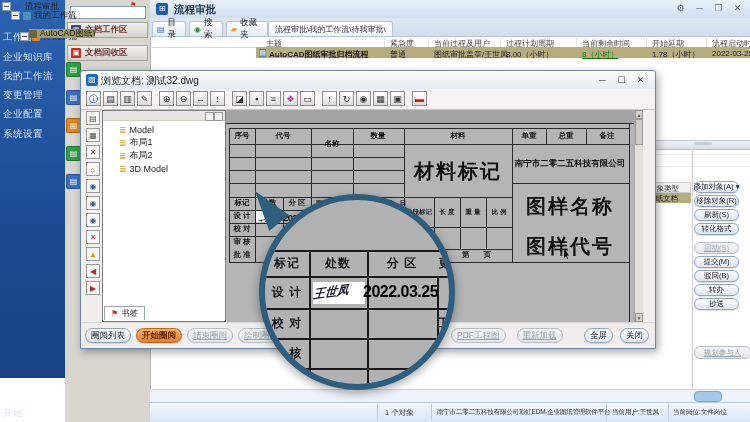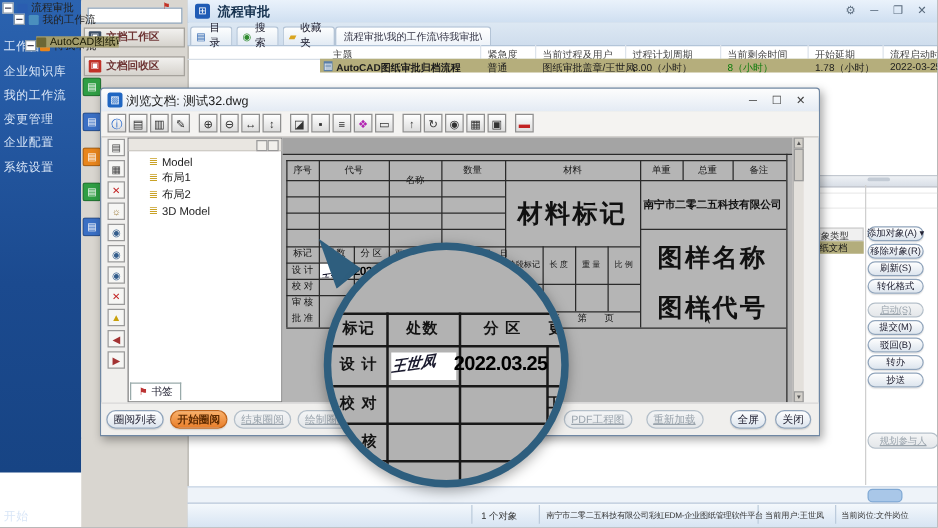--- a/index.html
+++ b/index.html
@@ -33,21 +33,21 @@
   #treepanel{left:152px;top:37px;width:97px;height:351px;background:#fff;border:1px solid #b0c0d0;box-sizing:border-box;overflow:hidden;}
   .trow{position:absolute;display:flex;align-items:center;gap:3px;font-size:8.5px;color:#222;height:9px;white-space:nowrap;}
   .expander{position:relative;width:7px;height:7px;border:1px solid #8899aa;background:#fff;flex:0 0 auto;}
   .expander i{position:absolute;left:1px;right:1px;top:3px;height:1px;background:#445;}
   .nico{width:8px;height:8px;border-radius:1px;flex:0 0 auto;}
   .trow.sel{background:#a29c6c;color:#151500;}
   
   .th{position:absolute;top:38px;font-size:8px;color:#444;white-space:nowrap;}
   #selrow{left:256px;top:47px;width:494px;height:11px;background:#b5ae7c;}
   .td{position:absolute;top:49px;font-size:8px;color:#1c1c1c;white-space:nowrap;}
-  .td.green{color:#0a7a0a;}
+  .td.green{color:#0a7a0a;text-decoration:underline;}
   .hsep{position:absolute;top:36px;height:11px;width:1px;background:#dde4ec;}
   
   .rp-bar{left:654px;top:140px;width:96px;height:8px;background:linear-gradient(#eef1f5,#d9dfe7);border-top:1px solid #c2c8d0;border-bottom:1px solid #b6bcc5;}
   .rp-grip{left:694px;top:142px;width:18px;height:3px;background:#c3cbd5;border-radius:2px;}
   .faint{background:#ebebeb;height:1px;}
   .objhdr{left:646px;top:182px;width:45px;height:11px;background:#f0f0f0;border:1px solid #ccc;box-sizing:border-box;font-size:7.5px;color:#333;padding:1px 0 0 2px;}
   .objrow{left:646px;top:193px;width:45px;height:10px;background:#b3ad7c;font-size:7.5px;color:#1a1a1a;padding:1px 0 0 2px;box-sizing:border-box;}
   #rpbtns{left:694px;top:181px;width:45px;display:flex;flex-direction:column;gap:2px;}
   .btn{display:inline-flex;align-items:center;justify-content:center;height:15px;padding:0 5px;box-sizing:border-box;
     border:1px solid #90a4bb;border-radius:8px;background:linear-gradient(#fefefe,#dde5ee);font-size:8.5px;color:#223;
@@ -80,21 +80,21 @@
   .dlg-tree-rows{position:absolute;left:2px;top:12px;right:2px;}
   .dlg-tree-row{display:flex;align-items:center;gap:3px;font-size:9px;height:13px;padding-left:14px;color:#222;}
   .layers-ic{color:#c9a227;font-size:9px;}
   #bm-tab{position:absolute;left:1px;bottom:1px;height:14px;display:flex;align-items:center;gap:3px;padding:0 6px;
     background:#fff;border:1px solid #9aa;border-bottom:none;font-size:8.5px;color:#223;box-sizing:border-box;}
   
   #draw{position:absolute;left:145px;top:39px;width:408px;height:212px;background:#a4a4a4;overflow:hidden;}
   #sheet{position:absolute;left:0;top:13px;right:0;bottom:0;background:#b5b5b5;border-top:1px solid #2a2a2a;}
   .hl,.vl{position:absolute;background:#2b2b2b;}
   .hl{height:1px;}.vl{width:1px;}
-  .dl{position:absolute;transform:translate(-50%,-50%);font-size:7.5px;color:#161616;white-space:nowrap;}
+  .dl{position:absolute;transform:translate(-50%,-50%);font-size:7.5px;color:#161616;white-space:nowrap;font-weight:bold;}
   .dl.w7{font-size:6.5px;}
   .dlbig{position:absolute;transform:translate(-50%,-50%);font-size:20px;font-weight:bold;color:#111;letter-spacing:2px;white-space:nowrap;}
   .dco{position:absolute;transform:translate(-50%,-50%);font-size:8.5px;font-weight:bold;color:#111;white-space:nowrap;}
   .dsmall{position:absolute;font-weight:900;font-size:9.5px;letter-spacing:-.5px;color:#000;white-space:nowrap;}
   .sigbox{position:absolute;background:#fff;overflow:hidden;}
   .sig{font-style:italic;color:#1a1a2e;display:inline-block;transform:rotate(-8deg) skewX(-14deg);font-weight:bold;white-space:nowrap;}
   #vscroll{position:absolute;left:553px;top:39px;width:9px;height:212px;background:#e3e0db;border-left:1px solid #aaa;box-sizing:border-box;}
   .varrow{position:absolute;left:0;width:8px;height:9px;background:#d3d0ca;border:1px solid #999;box-sizing:border-box;font-size:5px;line-height:8px;text-align:center;color:#555;}
   #vthumb{position:absolute;left:0;top:9px;width:8px;height:26px;background:#cfccc6;border:1px solid #999;box-sizing:border-box;}
   #dlg-bottom{position:absolute;left:0;bottom:0;right:0;height:25px;border-top:1px solid #d8d8d8;background:#f0efed;}

